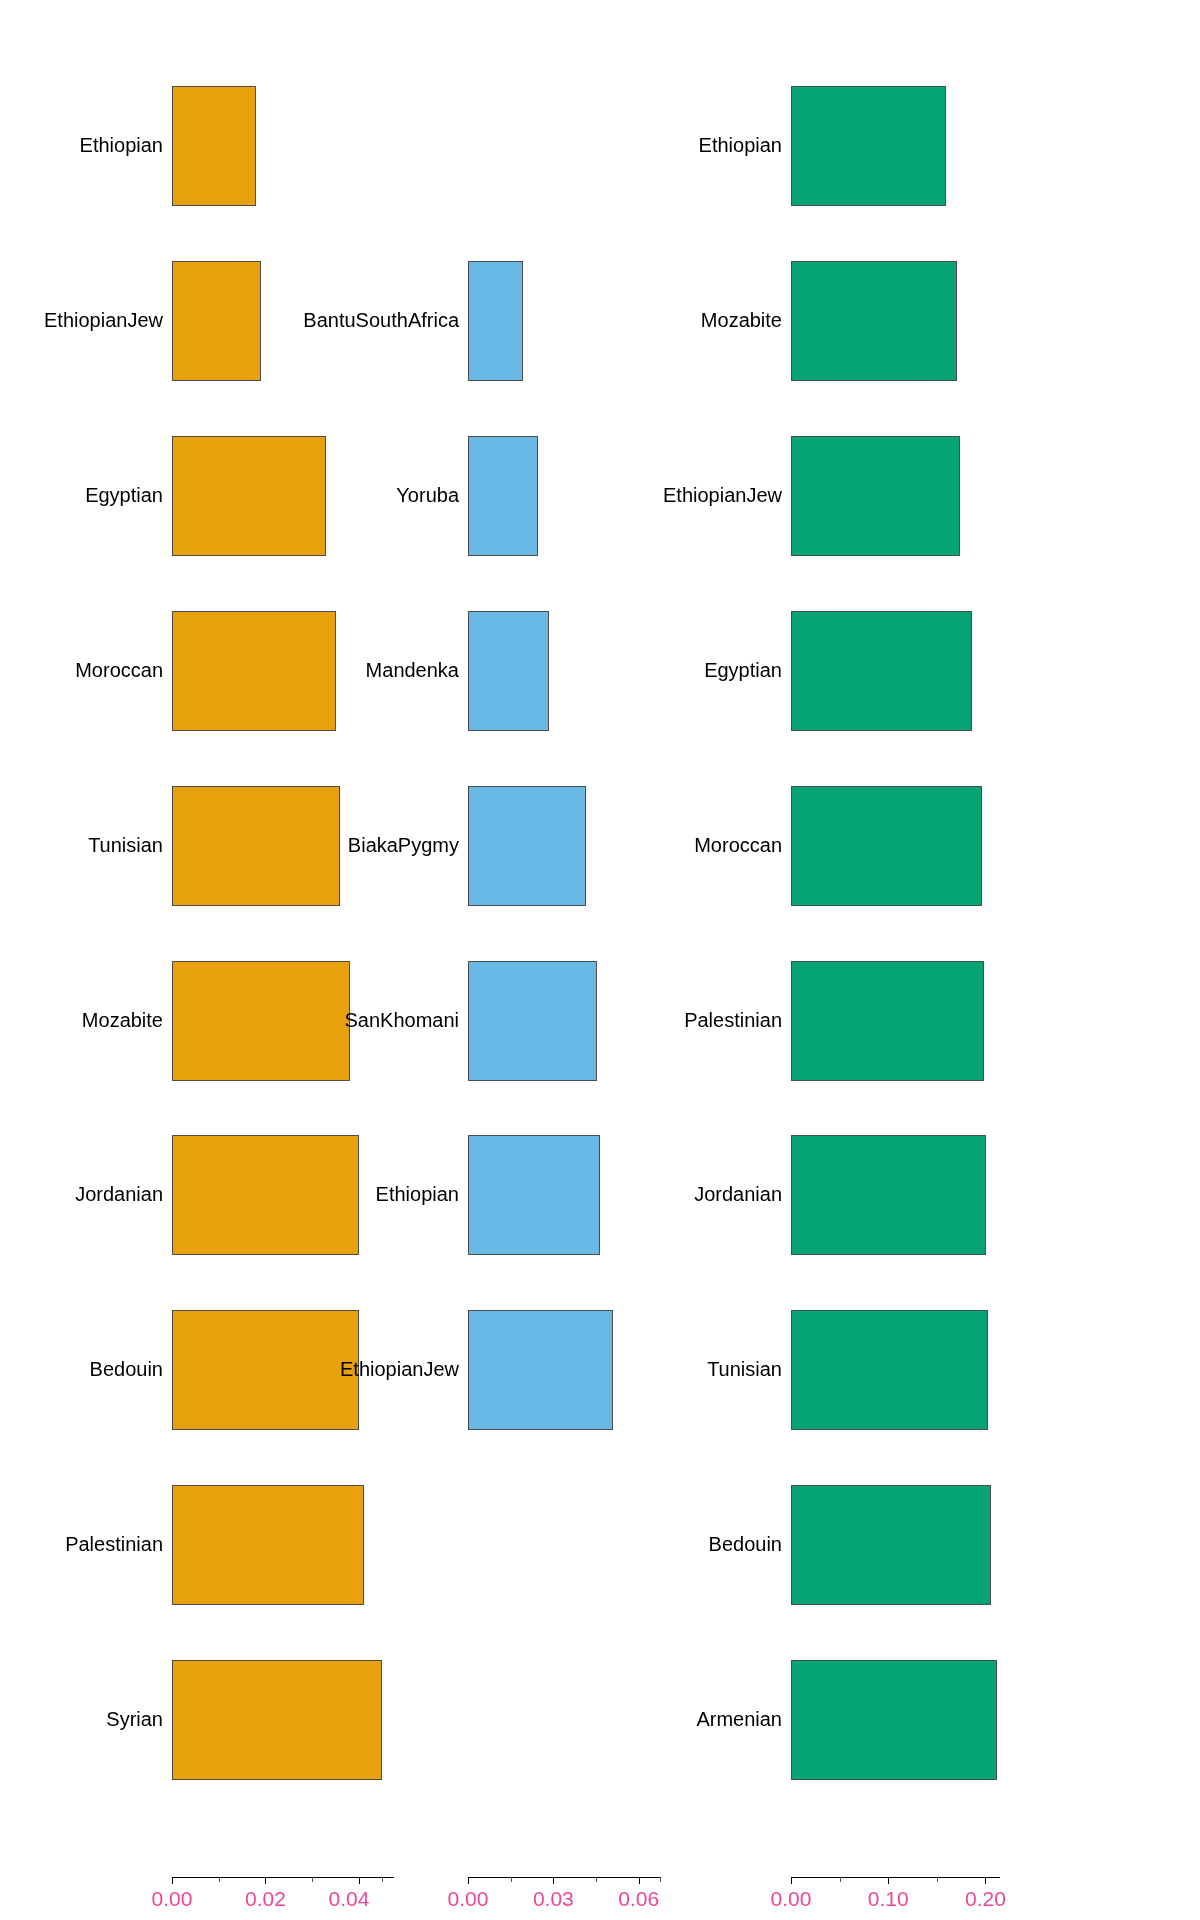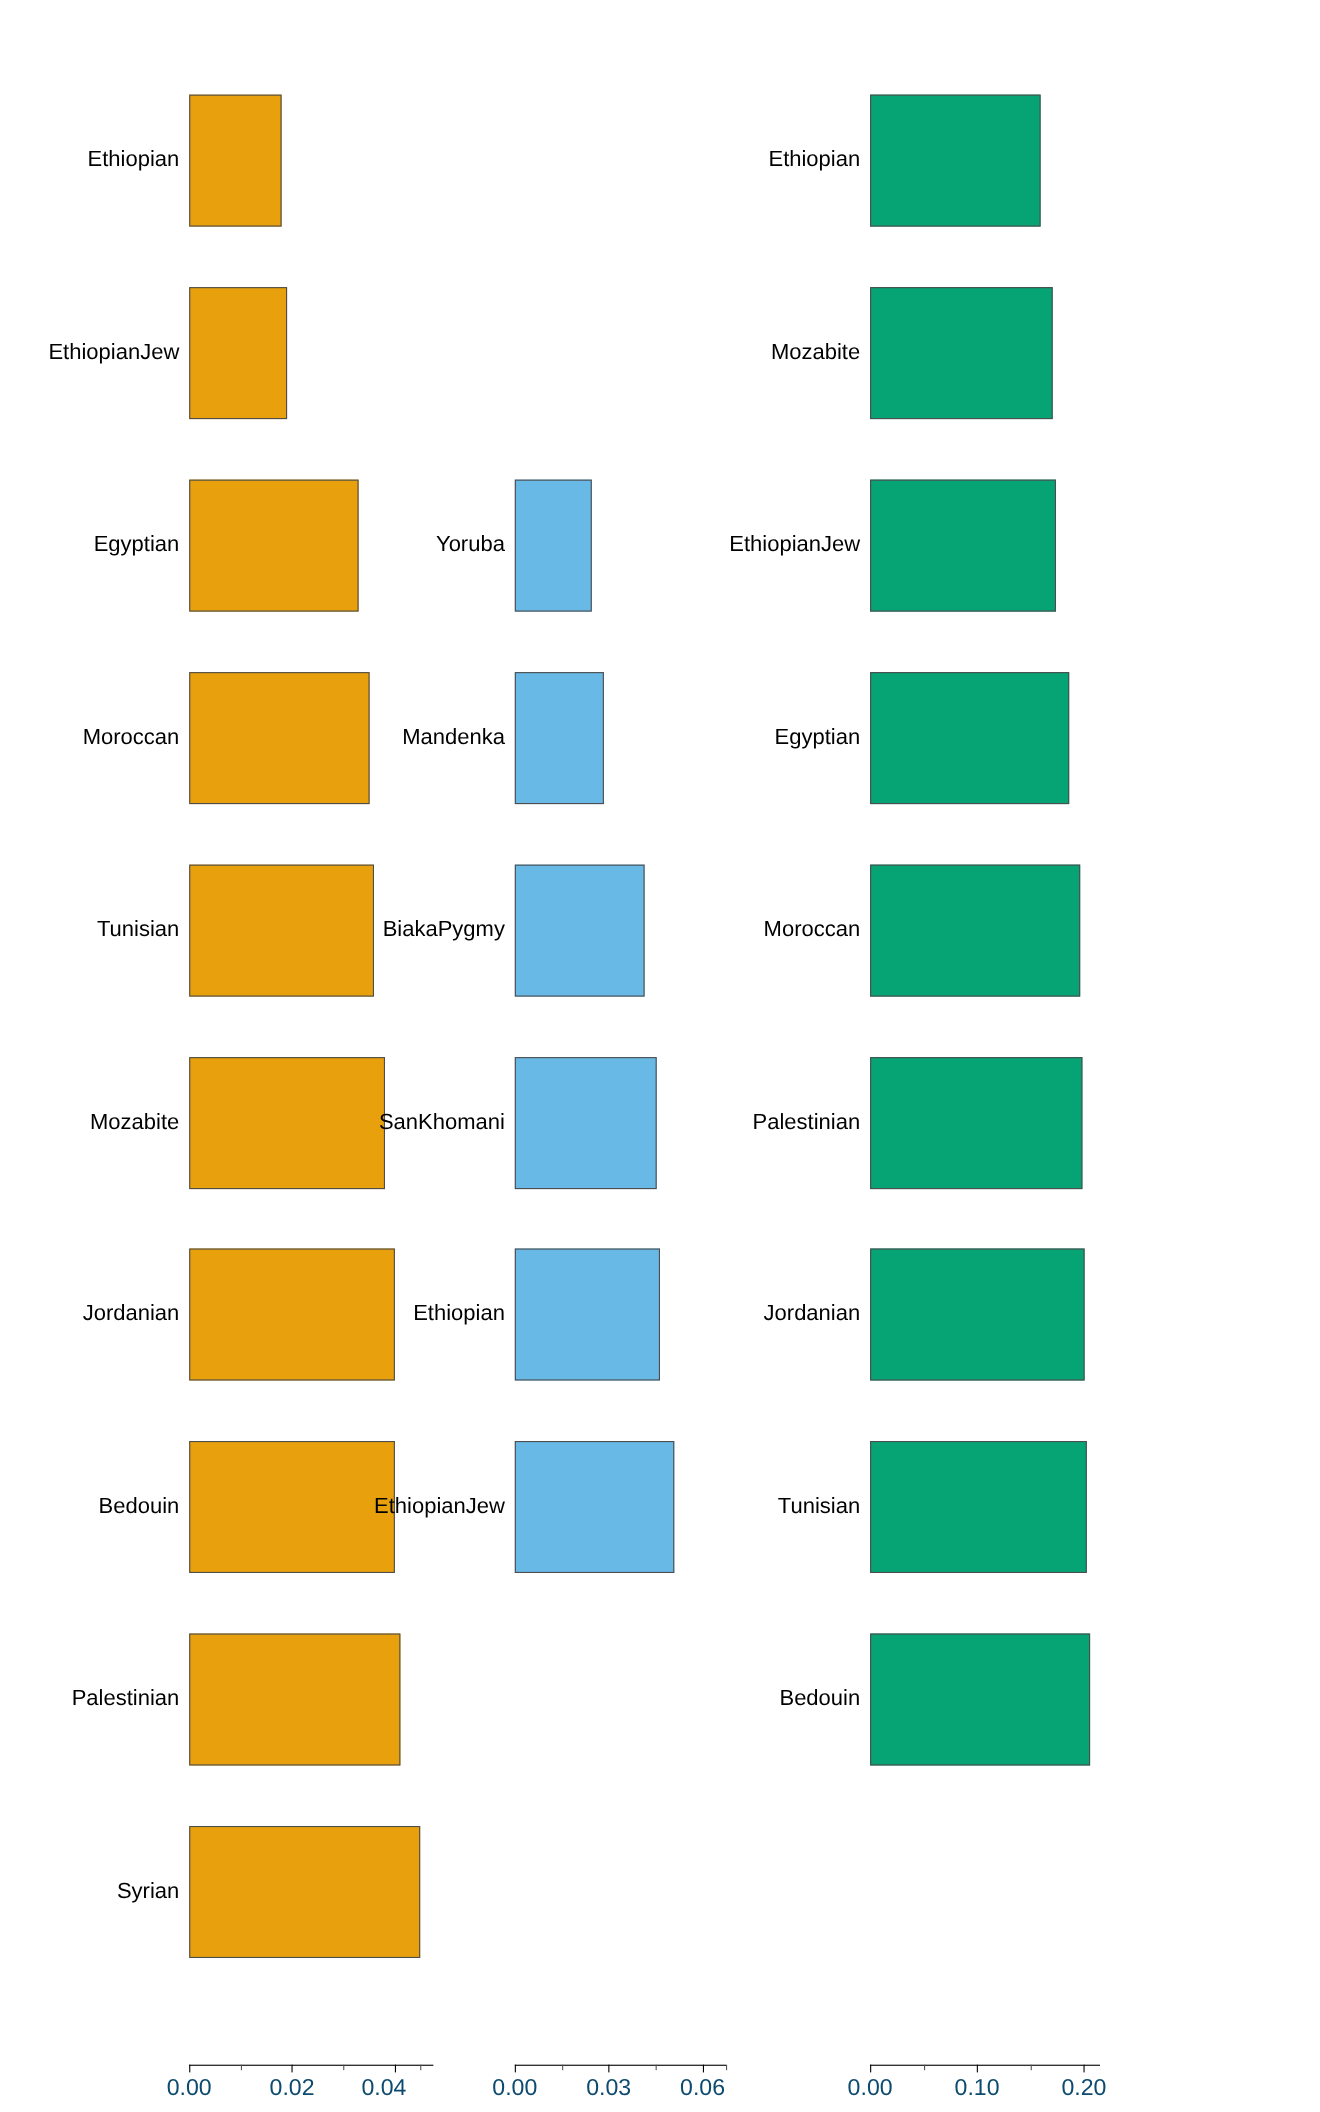--- a/index.html
+++ b/index.html
@@ -33,21 +33,21 @@
   
   .axis{position:absolute;height:40px;}
   .axis .axisline{
     position:absolute;top:0;left:0;right:0;height:1px;background:#000000;
   }
   .tick{
     position:absolute;top:0;width:1px;height:7px;background:#000000;
   }
   .ticklabel{
     position:absolute;top:10px;
-    font-size:21px;color:#0c4a6e;
+    font-size:21px;color:#ec4899;
     transform:translateX(-50%);
     white-space:nowrap;
   }
 </style>
 </head>
 <body>
 
 <div class="board">
   <div class="panel" id="panel-1" style="left: 0px; width: 400px;">
       <div class="row" style="top: 86px; height: 120px;">
@@ -97,20 +97,24 @@
         <div class="tick" style="left: 93.4737px;"></div>
         <div class="ticklabel" style="left: 93.4737px;">0.02</div>
         <div class="tick" style="left: 186.947px;"></div>
         <div class="ticklabel" style="left: 177px;">0.04</div>
         <div class="tick" style="left: 46.7368px; height: 5px; background: rgb(85, 85, 85);"></div>
         <div class="tick" style="left: 140.211px; height: 5px; background: rgb(85, 85, 85);"></div>
         <div class="tick" style="left: 210.316px; height: 5px; background: rgb(85, 85, 85);"></div>
       </div>
     </div>
   <div class="panel" id="panel-2" style="left: 400px; width: 400px;">
+      <div class="row" style="top: 260.9px; height: 120px;">
+        <div class="bar" title="BantuSouthAfrica: 0.0195" style="left: 68px; width: 55.4667px; background: rgb(105, 185, 230);"></div>
+        <div class="rowlabel" style="right: 341px; top: 49px;">BantuSouthAfrica</div>
+      </div>
       <div class="row" style="top: 435.8px; height: 120px;">
         <div class="bar" title="Yoruba: 0.0245" style="left: 68px; width: 69.6889px; background: rgb(105, 185, 230);"></div>
         <div class="rowlabel" style="right: 341px; top: 49px;">Yoruba</div>
       </div>
       <div class="row" style="top: 610.7px; height: 120px;">
         <div class="bar" title="Mandenka: 0.0285" style="left: 68px; width: 81.0667px; background: rgb(105, 185, 230);"></div>
         <div class="rowlabel" style="right: 341px; top: 49px;">Mandenka</div>
       </div>
       <div class="row" style="top: 785.6px; height: 120px;">
         <div class="bar" title="BiakaPygmy: 0.0415" style="left: 68px; width: 118.044px; background: rgb(105, 185, 230);"></div>
@@ -171,20 +175,24 @@
         <div class="rowlabel" style="right: 418px; top: 49px;">Jordanian</div>
       </div>
       <div class="row" style="top: 1310.3px; height: 120px;">
         <div class="bar" title="Tunisian: 0.203" style="left: -9px; width: 197.335px; background: rgb(6, 163, 117);"></div>
         <div class="rowlabel" style="right: 418px; top: 49px;">Tunisian</div>
       </div>
       <div class="row" style="top: 1485.2px; height: 120px;">
         <div class="bar" title="Bedouin: 0.206" style="left: -9px; width: 200.251px; background: rgb(6, 163, 117);"></div>
         <div class="rowlabel" style="right: 418px; top: 49px;">Bedouin</div>
       </div>
+      <div class="row" style="top: 1660.1px; height: 120px;">
+        <div class="bar" title="Armenian: 0.212" style="left: -9px; width: 206.084px; background: rgb(6, 163, 117);"></div>
+        <div class="rowlabel" style="right: 418px; top: 49px;">Armenian</div>
+      </div>
       <div class="axis" style="top: 1877px; left: -9px; width: 209px;">
         <div class="axisline"></div>
         <div class="tick" style="left: 0px;"></div>
         <div class="ticklabel" style="left: 0px;">0.00</div>
         <div class="tick" style="left: 97.2093px;"></div>
         <div class="ticklabel" style="left: 97.2093px;">0.10</div>
         <div class="tick" style="left: 194.419px;"></div>
         <div class="ticklabel" style="left: 194.419px;">0.20</div>
         <div class="tick" style="left: 48.6047px; height: 5px; background: rgb(85, 85, 85);"></div>
         <div class="tick" style="left: 145.814px; height: 5px; background: rgb(85, 85, 85);"></div>

